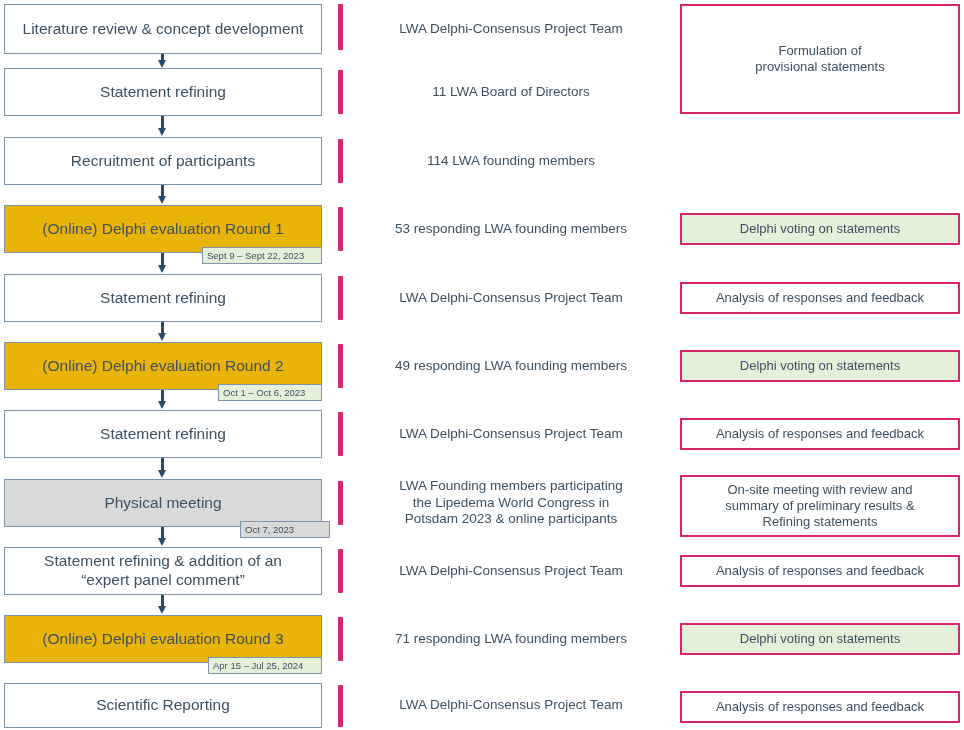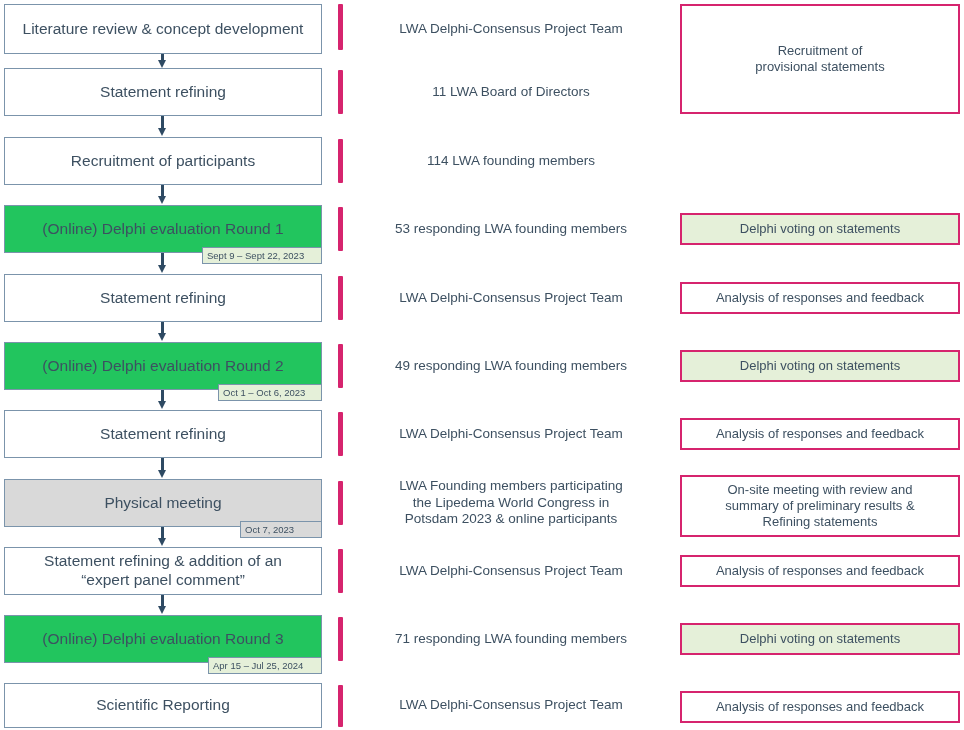--- a/index.html
+++ b/index.html
@@ -28,21 +28,21 @@
     background: #ffffff;
     display: flex;
     align-items: center;
     justify-content: center;
     text-align: center;
     font-size: 15.5px;
     line-height: 1.22;
     color: #3d5061;
     padding: 2px 8px;
   }
-  .stage-box.green { background: #22c55e; }
+  .stage-box.green { background: #eab308; }
   .stage-box.gray  { background: #d9d9d9; }
 
   .date-badge {
     position: absolute;
     box-sizing: border-box;
     border: 1.2px solid #7b94ab;
     background: #e5f0d9;
     font-size: 9.5px;
     color: #3d5061;
     text-align: left;
@@ -151,21 +151,21 @@
   </div>
   <div class="date-badge" style="top:384px; left:218px; width:104px;">Oct 1 – Oct 6, 2023</div>
 
   <div class="stage-box" style="top:410px; height:48px;">
     <span>Statement refining</span>
   </div>
 
   <div class="stage-box gray" style="top:479px; height:48px;">
     <span>Physical meeting</span>
   </div>
-  <div class="date-badge gray" style="top:521px; left:240px; width:82px;">Oct 7, 2023</div>
+  <div class="date-badge gray" style="top:521px; left:240px; width:90px;">Oct 7, 2023</div>
 
   <div class="stage-box" style="top:547px; height:48px;">
     <span>
       <span>Statement refining &amp; addition of an</span><br>
       <span>“expert panel comment”</span>
     </span>
   </div>
 
   <div class="stage-box green" style="top:615px; height:48px;">
     <span>(Online) Delphi evaluation Round 3</span>
@@ -258,21 +258,21 @@
   </div>
   <div class="actor" style="top:615px; height:48px;">
     <span>71 responding LWA founding members</span>
   </div>
   <div class="actor" style="top:683px; height:45px;">
     <span>LWA Delphi-Consensus Project Team</span>
   </div>
 
   <div class="outcome" style="top:4px; height:110px;">
     <span>
-      <span>Recruitment of</span><br>
+      <span>Formulation of</span><br>
       <span>provisional statements</span>
     </span>
   </div>
 
   <div class="outcome green" style="top:213px; height:32px;">
     <span>Delphi voting on statements</span>
   </div>
 
   <div class="outcome" style="top:282px; height:32px;">
     <span>Analysis of responses and feedback</span>

